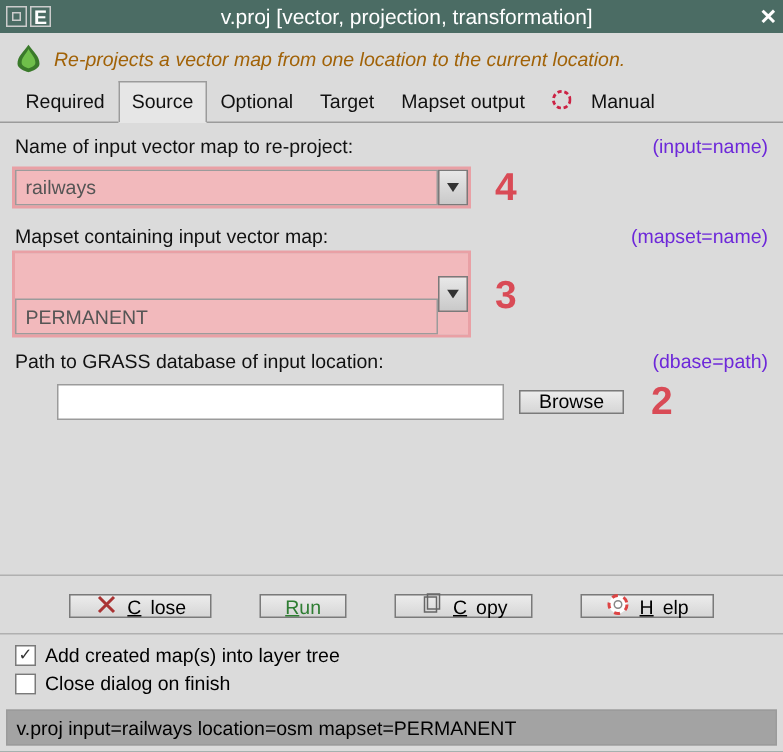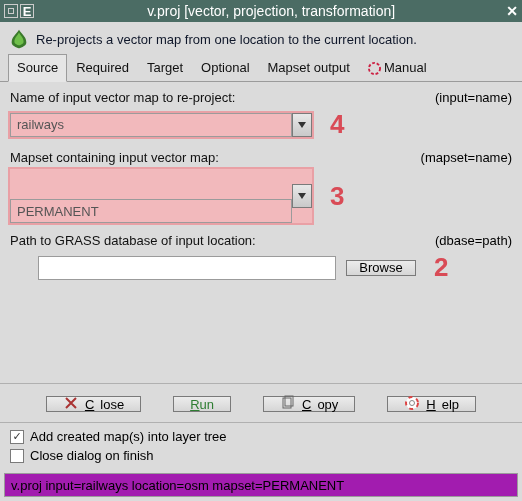--- a/index.html
+++ b/index.html
@@ -5,49 +5,49 @@
   * { box-sizing: border-box; margin: 0; padding: 0; font-family: sans-serif; font-size: 13px; }
   body { background: #4b6c64; width: 522px; height: 501px; overflow: hidden; }
   .titlebar { display: flex; align-items: center; height: 22px; background: #4b6c64; color: #fff; padding: 0 4px; }
   .tb-icon { width: 14px; height: 14px; border: 1px solid #ccc; margin-right: 2px; display: flex; align-items: center; justify-content: center; }
   .tb-close { margin-left: auto; font-size: 14px; font-weight: bold; color: #fff; }
   .tb-title { flex: 1; text-align: center; font-weight: normal; font-size: 14px; }
   .window { background: #dbdbdb; height: 479px; display: flex; flex-direction: column; }
   .header { display: flex; align-items: center; padding: 6px 8px 4px 8px; }
   .grass-icon { width: 22px; height: 22px; margin-right: 6px; }
   .grass-icon svg { width: 22px; height: 22px; }
-  .desc { color: #0f172a; }
+  .desc { color: #a16207; font-style: italic; }
   .tabs { display: flex; align-items: flex-end; padding: 0 8px; border-bottom: 1px solid #9b9b9b; }
   .tab { padding: 5px 8px 6px 8px; border: 1px solid transparent; border-bottom: none; color: #111; cursor: pointer; margin-right: 0; }
   .tab.active { background: #e6e6e6; border: 1px solid #9b9b9b; border-bottom: 1px solid #e6e6e6; margin-bottom: -1px; }
-  .tab.manual { display: flex; align-items: flex-end; gap: 3px; }
+  .tab.manual { display: flex; align-items: flex-start; gap: 13px; }
   .dot { display: inline-block; width: 13px; height: 13px; }
   .content { padding: 8px 10px 0 10px; flex: 1; background: #dbdbdb; }
   .row { margin-bottom: 10px; }
   .rowtop { display: flex; justify-content: space-between; }
   .label { color: #111; }
-  .hint { color: #000000; }
+  .hint { color: #6d28d9; }
   .fieldline { display: flex; align-items: center; margin-top: 4px; gap: 10px; }
   .combo { display: flex; align-items: center; }
   .combo.hl { outline: 2px solid #e9a0a5; background: #f2b9bc; }
   .combo-input { height: 24px; border: 1px solid #9b9b9b; background: #fff; padding: 2px 6px; }
   .combo-input::selection { background: #f2b9bc; }
   .combo.hl .combo-input { background: #f2b9bc; color: #555; }
   .combo-input.sel { background: #f2b9bc; color: #555; }
   .combo-btn { width: 20px; height: 24px; border: 1px solid #7a7a7a; background: linear-gradient(#e8e8e8,#c9c9c9); display:flex; align-items:center; justify-content:center; }
   .combo-btn svg { width: 8px; height: 6px; }
   .callout { color: #d94b56; font-size: 26px; font-weight: bold; margin-left: 8px; }
   .textinput { height: 24px; border: 1px solid #9b9b9b; background: #fff; padding: 2px 6px; width: 298px; }
   .btn { height: 16px; border: 1px solid #7a7a7a; background: linear-gradient(#ececec,#d6d6d6); display: inline-flex; align-items: center; justify-content: center; gap: 6px; padding: 0 16px; cursor: pointer; }
   .btnrow { display: flex; justify-content: center; gap: 32px; padding: 12px 8px 10px 8px; border-top: 1px solid #b0b0b0; border-bottom: 1px solid #b0b0b0; background: #dbdbdb; }
   .run-label { color: #2e7d32; }
   .checks { padding: 6px 10px 4px 10px; }
   .checkrow { display: flex; align-items: center; gap: 6px; margin-bottom: 4px; }
   .chk { width: 14px; height: 14px; border: 1px solid #7a7a7a; background: #fff; display:flex; align-items:center; justify-content:center; font-size: 11px; color: #333; }
-  .cmdline { margin: 2px 4px 4px 4px; border: 1px solid #9b9b9b; background: #a21caf; padding: 4px 6px; height: 24px; }
+  .cmdline { margin: 2px 4px 4px 4px; border: 1px solid #9b9b9b; background: #a3a3a3; padding: 4px 6px; height: 24px; }
   .browse-btn { width: 70px; }
   .btn svg { width: 16px; height: 16px; }
 </style>
 </head>
 <body>
 
 <div class="titlebar">
   <span class="tb-icon">
       <span style="border:1px solid #ccc;width:6px;height:6px"></span>
     </span>
@@ -61,24 +61,24 @@
     <span class="grass-icon">
       <svg viewBox="0 0 24 24">
           <path fill="#3a7a2a" d="M12 2 C8 8 4 10 4 16 c0 4 8 6 8 6 s8-2 8-6 C20 10 16 8 12 2z"></path>
           <path fill="#6fbf4a" d="M12 5 C10 9 7 11 7 15 c0 3 5 4 5 4 s5-1 5-4 C17 11 14 9 12 5z"></path>
         </svg>
     </span>
     <span class="desc">Re-projects a vector map from one location to the current location.</span>
   </div>
 
   <div class="tabs">
+    <div class="tab">Required</div>
     <div class="tab active">Source</div>
-    <div class="tab">Required</div>
+    <div class="tab">Optional</div>
     <div class="tab">Target</div>
-    <div class="tab">Optional</div>
     <div class="tab">Mapset output</div>
     <div class="tab manual">
       <span class="dot">
         <svg viewBox="0 0 14 14">
             <circle cx="7" cy="7" r="6" fill="none" stroke="#c24" stroke-width="2" stroke-dasharray="3 2"></circle>
           </svg>
       </span>
       <span>Manual</span>
     </div>
   </div>

